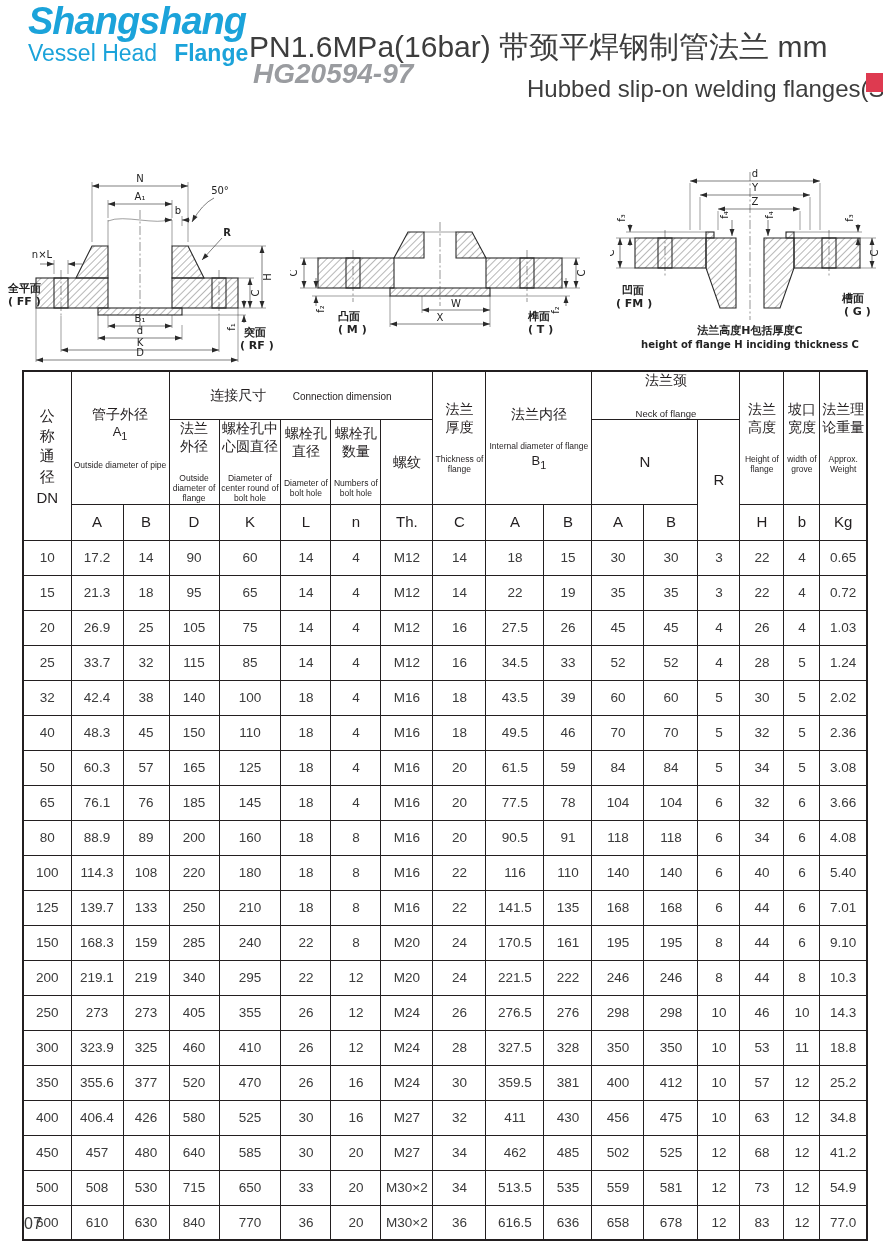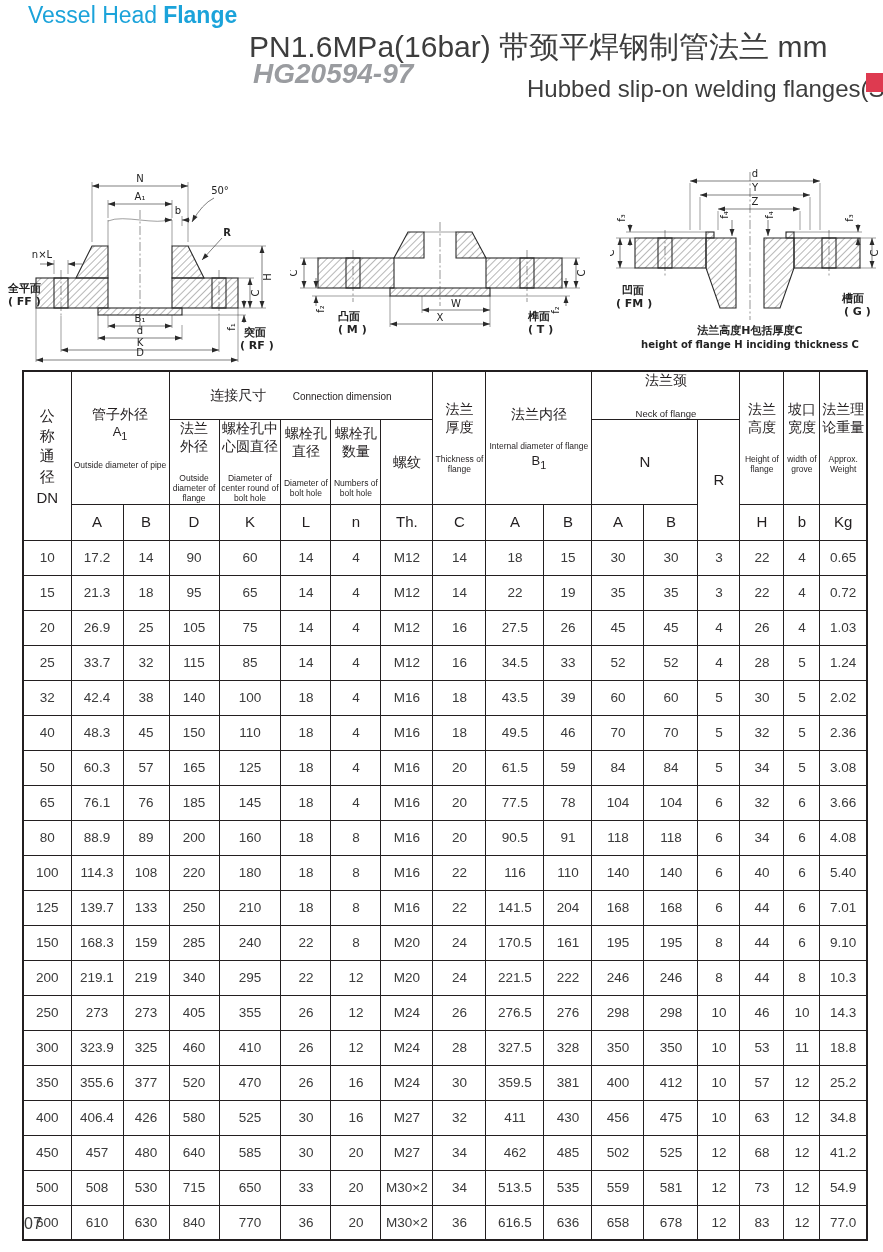--- a/index.html
+++ b/index.html
@@ -3,21 +3,21 @@
 <meta charset="utf-8">
 <style>
   html,body{margin:0;padding:0;background:#888;}
   .page{position:relative;width:883px;height:1252px;background:#ffffff;margin:0 auto;
         font-family:"Liberation Sans",sans-serif;color:#231f20;overflow:hidden;}
 
   
   .logo{position:absolute;left:28px;top:2px;line-height:1;}
   .logo-brand{font-size:38px;font-weight:bold;font-style:italic;color:#1ba3da;letter-spacing:-1px;}
   .logo-tag{font-size:23px;color:#1ba3da;margin-top:2px;letter-spacing:0;}
-  .logo-tag .t2{font-weight:bold;margin-left:6px;}
+  .logo-tag .t2{font-weight:bold;margin-left:17px;}
   .doc-title{position:absolute;left:249px;top:27px;font-size:30px;color:#3d3d3d;white-space:nowrap;}
   .doc-standard{position:absolute;left:253px;top:58px;font-size:28px;font-weight:bold;font-style:italic;color:#9a9ca0;}
   .doc-subtitle{position:absolute;left:527px;top:75px;font-size:24px;color:#3d3d3d;white-space:nowrap;}
   .corner-marker{position:absolute;right:0;top:73px;width:17px;height:19px;background:#de3a50;}
 
   
   .drawing{position:absolute;}
   .d1{left:6px;top:164px;}
   .d2{left:290px;top:210px;}
   .d3{left:610px;top:168px;}
@@ -49,20 +49,21 @@
   .vdn{display:block;font-size:15px;margin-top:2px;}
 
   .page-number{position:absolute;left:24px;top:1215px;font-size:16px;color:#3a3a3a;}
 </style>
 </head>
 <body>
 
 <div class="page">
 
   <div class="logo">
+    <div class="logo-brand">Shangshang</div>
     <div class="logo-tag">
       <span class="t1">Vessel Head</span><span class="t2">Flange</span>
     </div>
   </div>
   <div class="doc-title">PN1.6MPa(16bar) 带颈平焊钢制管法兰  mm</div>
   <div class="doc-standard">HG20594-97</div>
   <div class="doc-subtitle">Hubbed slip-on welding flanges(SO)</div>
   <div class="corner-marker"></div>
 
   <svg class="drawing d1" width="268" height="200" viewBox="0 0 268 200">
@@ -569,21 +570,21 @@
           <td>125</td>
           <td>139.7</td>
           <td>133</td>
           <td>250</td>
           <td>210</td>
           <td>18</td>
           <td>8</td>
           <td>M16</td>
           <td>22</td>
           <td>141.5</td>
-          <td>204</td>
+          <td>135</td>
           <td>168</td>
           <td>168</td>
           <td>6</td>
           <td>44</td>
           <td>6</td>
           <td>7.01</td>
         </tr>
         <tr>
           <td>150</td>
           <td>168.3</td>

